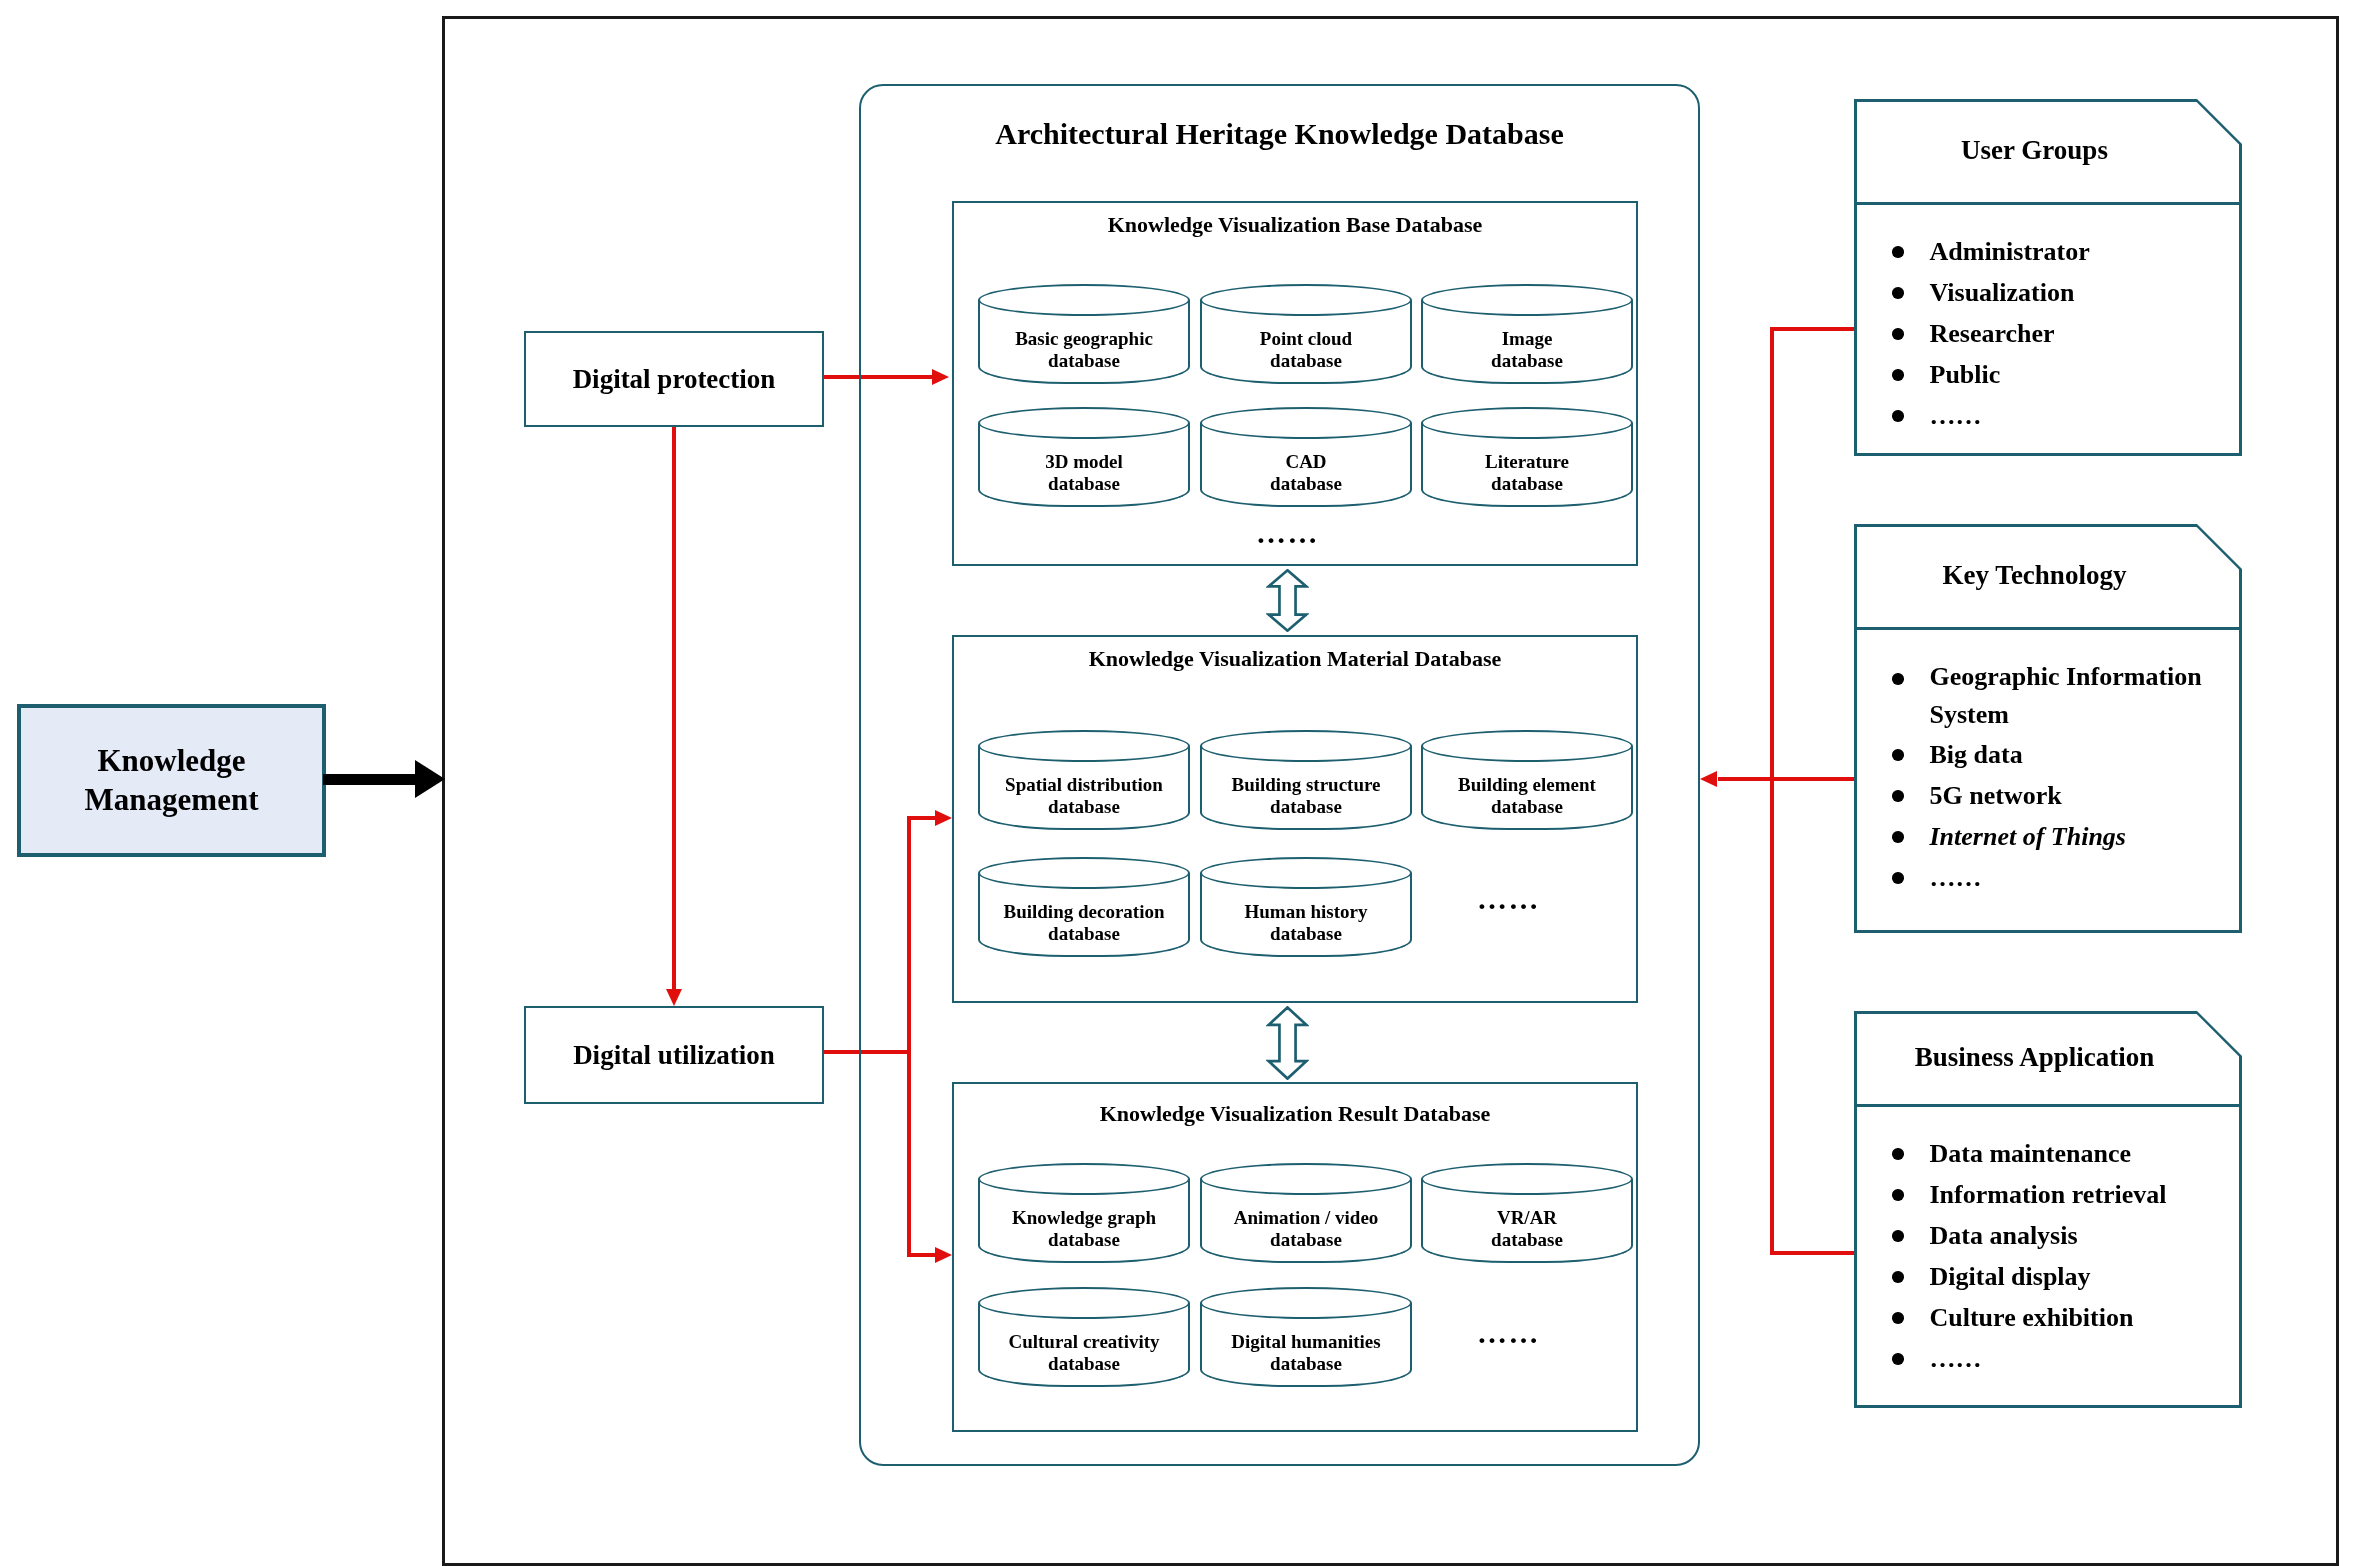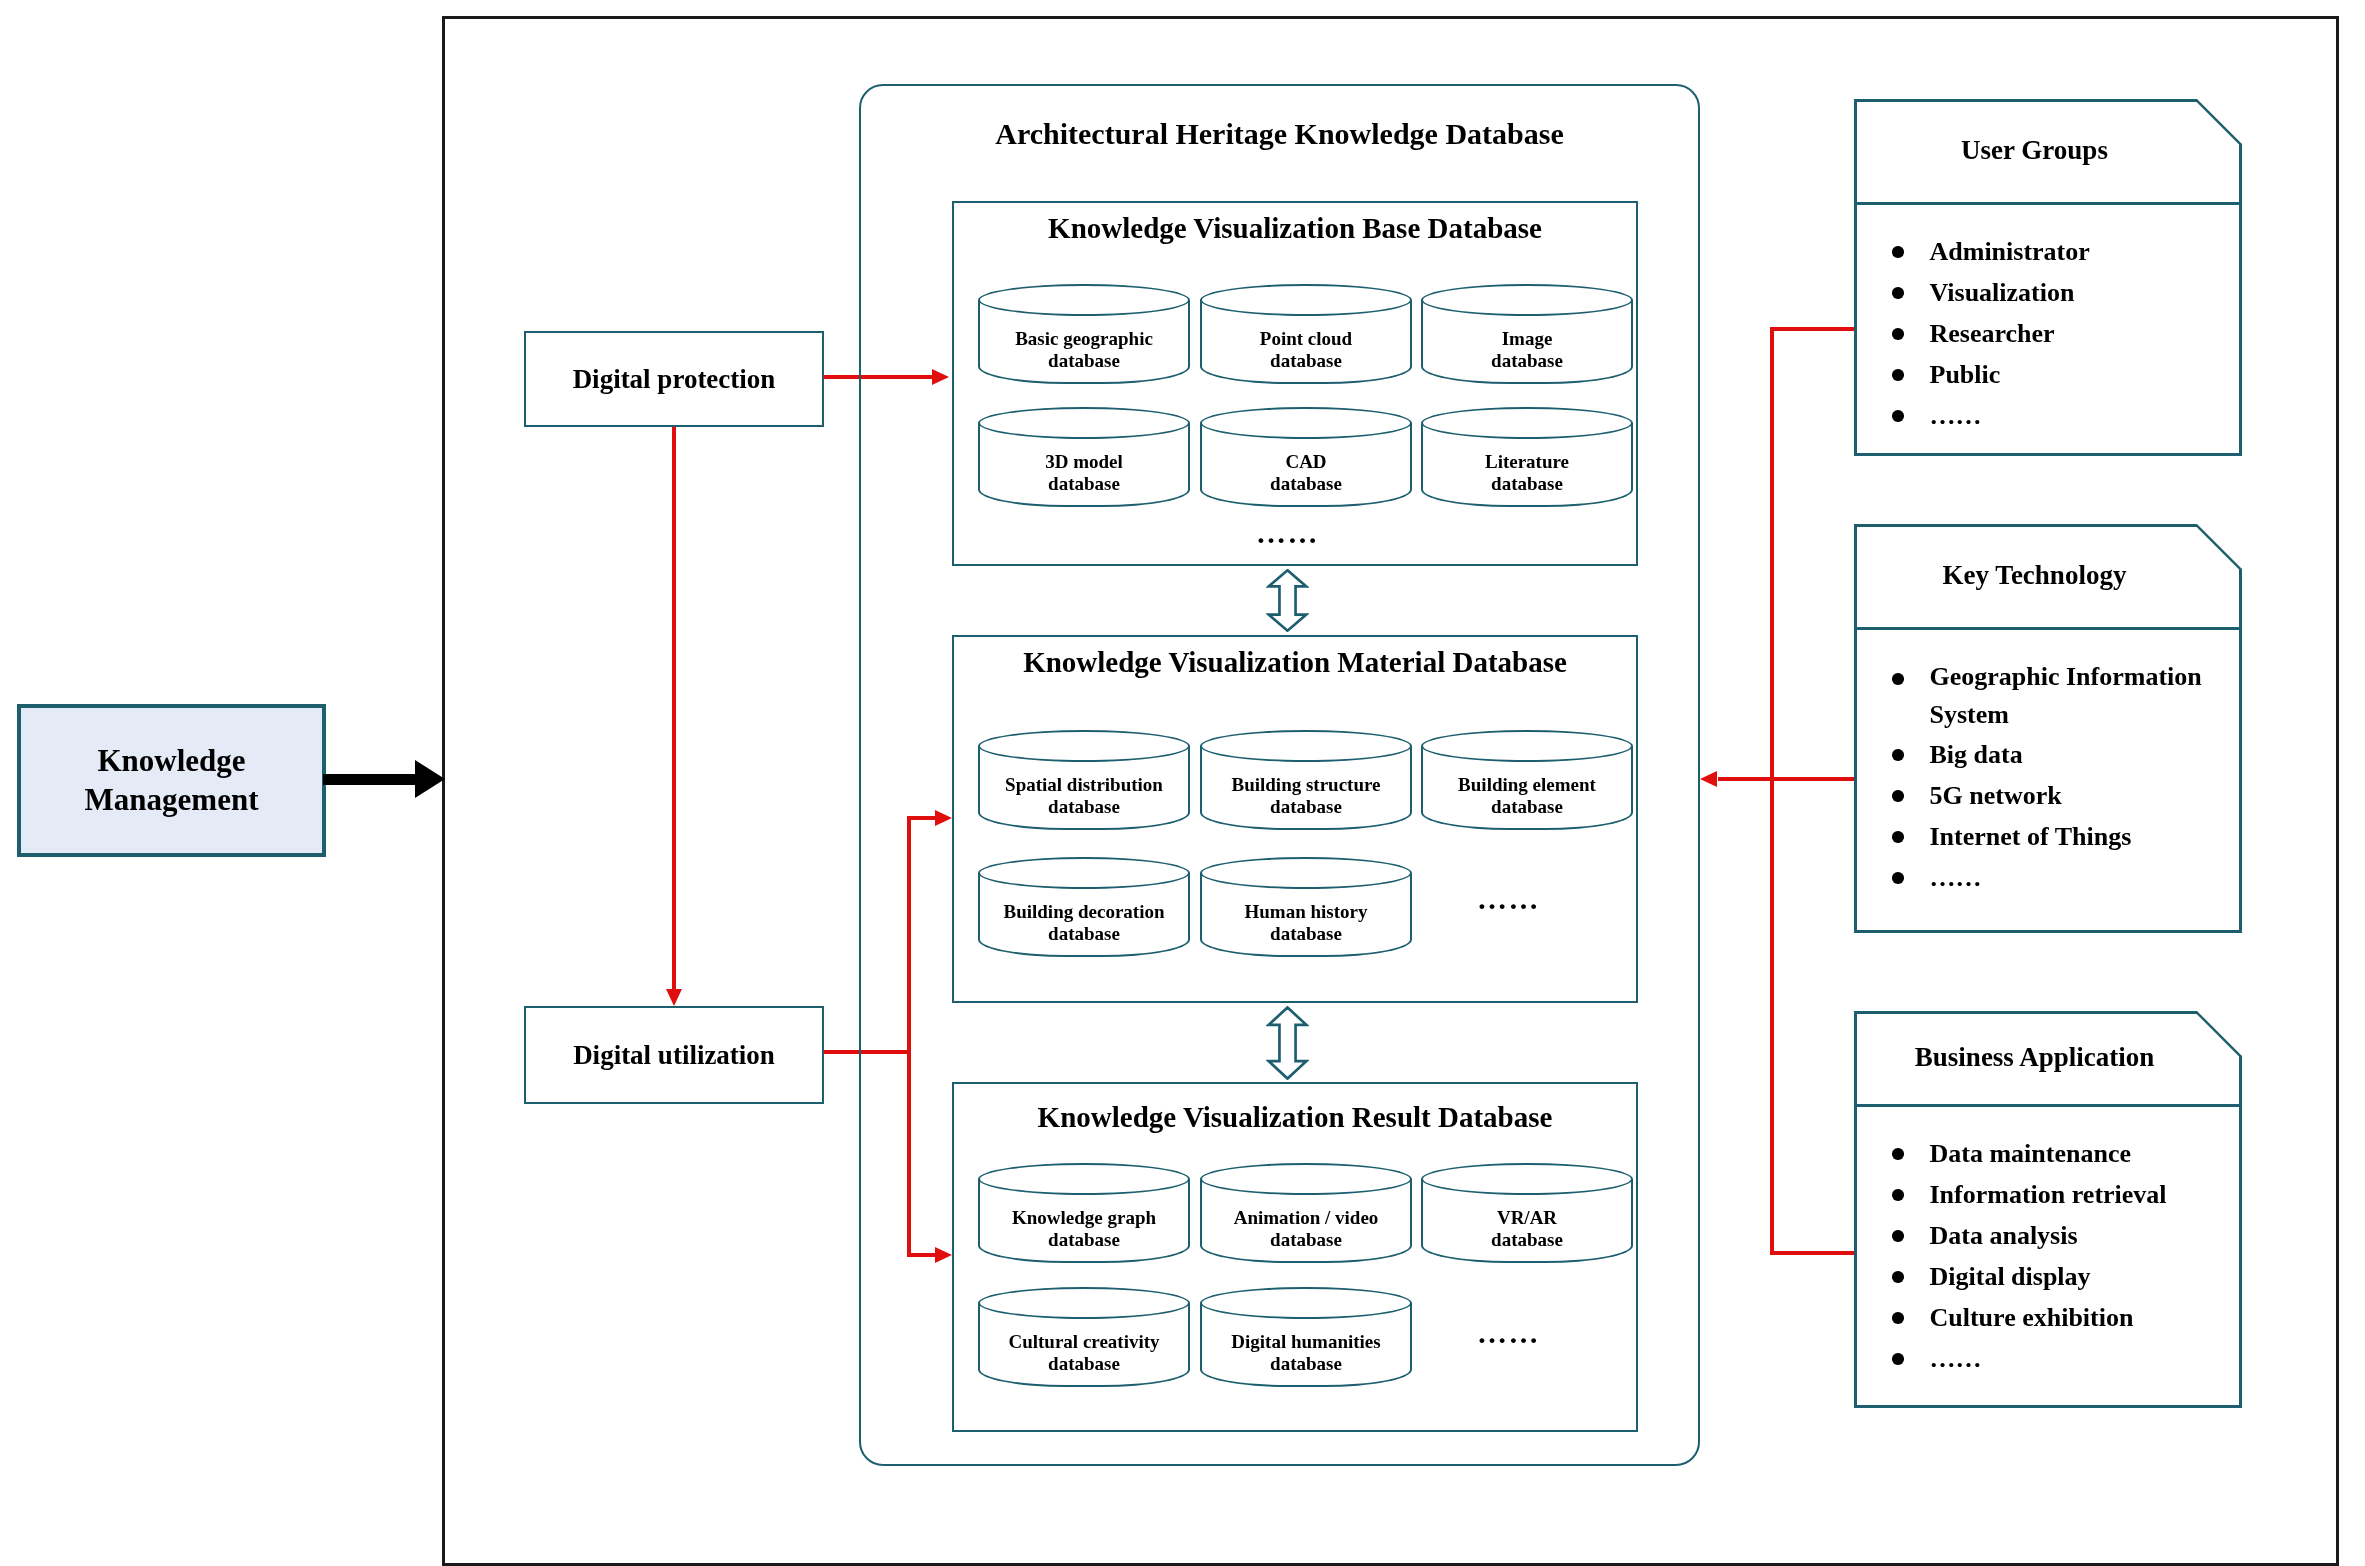--- a/index.html
+++ b/index.html
@@ -16,21 +16,21 @@
   .km-box{background:#e4eaf6;border:4px solid var(--teal);display:flex;flex-direction:column;
     align-items:center;justify-content:center;font-size:31px;line-height:1.25;text-align:center;}
   
   .flow-box{background:#fff;border:2.7px solid var(--teal);display:flex;align-items:center;
     justify-content:center;font-size:27px;}
   
   .round-container{border:2.7px solid var(--teal);border-radius:24px;background:transparent;}
   .container-title{display:flex;align-items:center;justify-content:center;font-size:30px;}
   
   .db-box{border:2px solid var(--teal);background:#fff;}
-  .db-title{display:flex;align-items:flex-start;justify-content:center;font-size:29px;padding-top:10.8px;}
+  .db-title{display:flex;align-items:flex-start;justify-content:center;font-size:22px;padding-top:10.8px;}
   
   .cyl{position:absolute;width:212px;height:100px;box-sizing:border-box;}
   .cyl-top{position:absolute;left:0;right:0;top:0;height:32px;border:2.7px solid var(--teal);
     border-radius:50%;background:#fff;z-index:2;box-sizing:border-box;}
   .cyl-body{position:absolute;left:0;right:0;top:16px;bottom:0;border:2.7px solid var(--teal);
     border-top:none;background:#fff;border-radius:0 0 88px 88px / 0 0 17.6px 17.6px;z-index:1;box-sizing:border-box;}
   .cyl-label{position:absolute;left:-5.4px;right:-5.4px;top:35px;bottom:2.7px;z-index:3;display:flex;
     flex-direction:column;align-items:center;justify-content:center;font-size:19px;line-height:1.15;text-align:center;}
   .dots{display:flex;align-items:center;justify-content:center;font-size:30px;letter-spacing:1.4px;}
   
@@ -309,21 +309,21 @@
         <span>Geographic Information System</span>
         </div>
       <div class="note-item" style="line-height:41px;">
         <span class="bullet"></span>
         <span>Big data</span>
         </div>
       <div class="note-item" style="line-height:41px;">
         <span class="bullet"></span>
         <span>5G network</span>
         </div>
-      <div class="note-item" style="line-height:41px;">
+      <div class="note-item" style="line-height:41px;font-style:italic;">
         <span class="bullet"></span>
         <span>Internet of Things</span>
         </div>
       <div class="note-item" style="line-height:41px;">
         <span class="bullet"></span>
         <span>……</span>
         </div>
     </div>
   </div>
 

